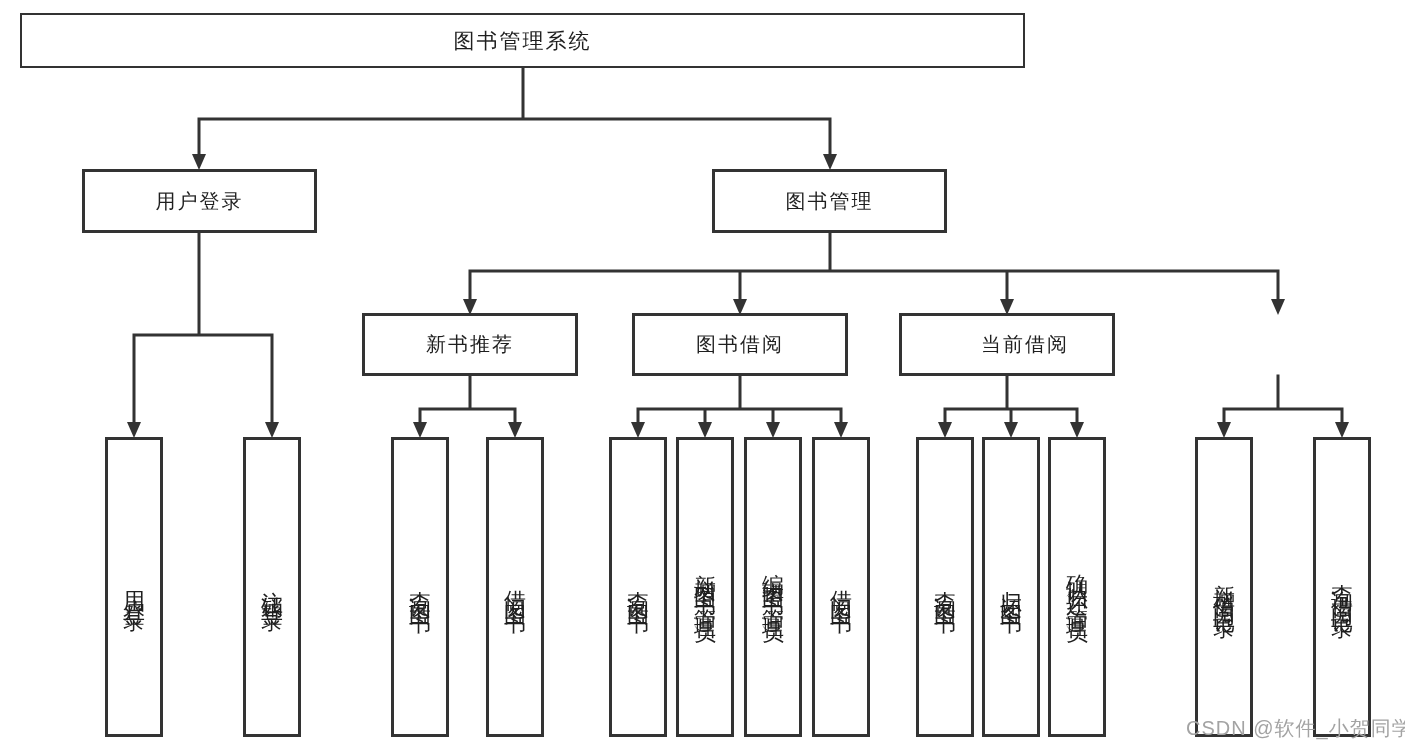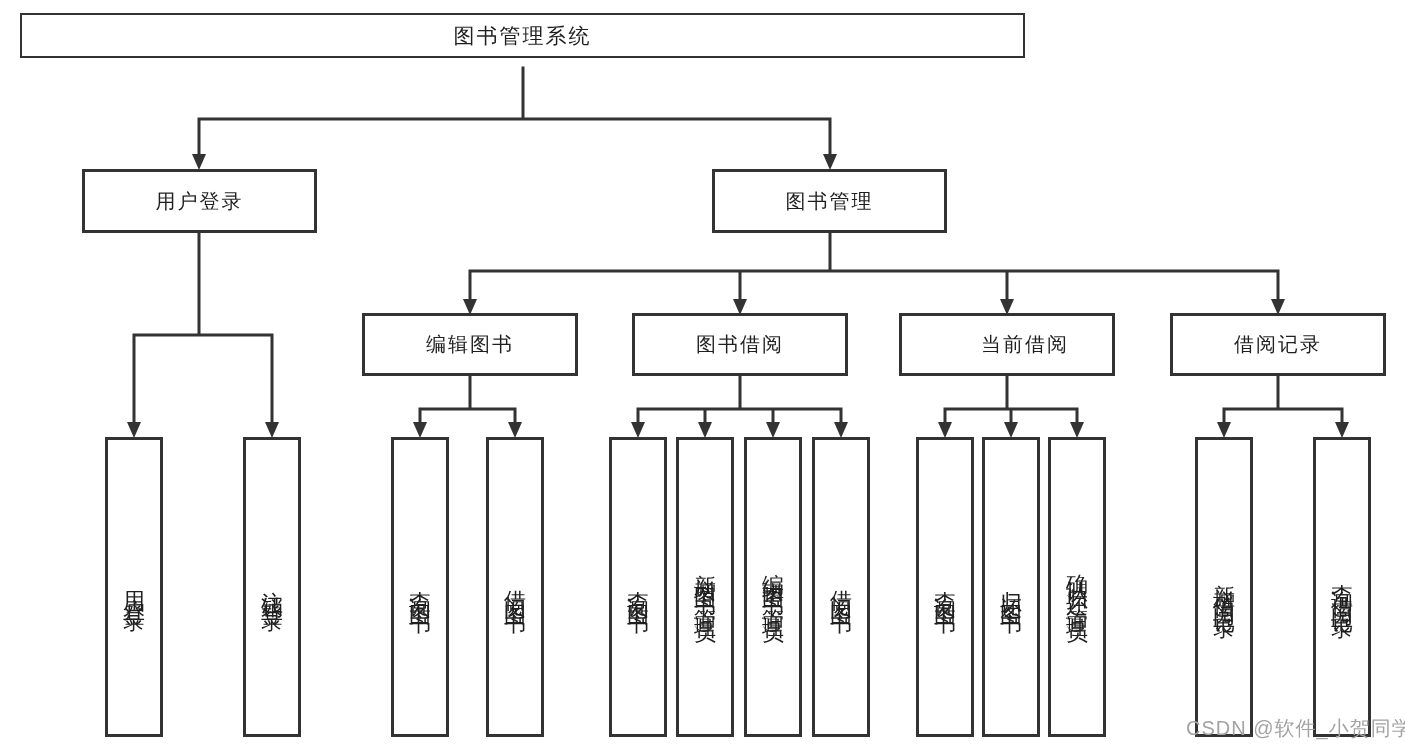--- a/index.html
+++ b/index.html
@@ -62,42 +62,39 @@
       <polygon points="766,422 780,422 773,438"></polygon>
       <polygon points="834,422 848,422 841,438"></polygon>
       <polygon points="938,422 952,422 945,438"></polygon>
       <polygon points="1004,422 1018,422 1011,438"></polygon>
       <polygon points="1070,422 1084,422 1077,438"></polygon>
       <polygon points="1217,422 1231,422 1224,438"></polygon>
       <polygon points="1335,422 1349,422 1342,438"></polygon>
     </g>
   </svg>
 
-  <div class="node node-root" style="left:20px; top:13px; width:1005px; height:45px;">
+  <div class="node node-root" style="left:20px; top:13px; width:1005px; height:55px;">
     <span>图书管理系统</span>
   </div>
 
   <div class="node node-h" style="left:82px; top:169px; width:235px; height:64px;">
     <span>用户登录</span>
   </div>
   <div class="node node-h" style="left:712px; top:169px; width:235px; height:64px;font-family:Liberation Mono, monospace;">
     <span>图书管理</span>
   </div>
 
   <div class="node node-h" style="left:362px; top:313px; width:216px; height:63px;">
-    <span>编辑图书</span>
+    <span>新书推荐</span>
   </div>
   <div class="node node-h" style="left:632px; top:313px; width:216px; height:63px;">
     <span>图书借阅</span>
   </div>
   <div class="node node-h" style="left:899px; top:313px; width:216px; height:63px;padding-left:36px;">
     <span>当前借阅</span>
-  </div>
-  <div class="node node-h" style="left:1170px; top:313px; width:216px; height:63px;">
-    <span>借阅记录</span>
   </div>
 
   <div class="node node-leaf" style="left:105px; top:437px; width:58px; height:300px;">
     <span class="vtext">用户登录</span>
   </div>
   <div class="node node-leaf" style="left:243px; top:437px; width:58px; height:300px;">
     <span class="vtext">注销登录</span>
   </div>
 
   <div class="node node-leaf" style="left:391px; top:437px; width:58px; height:300px;">

